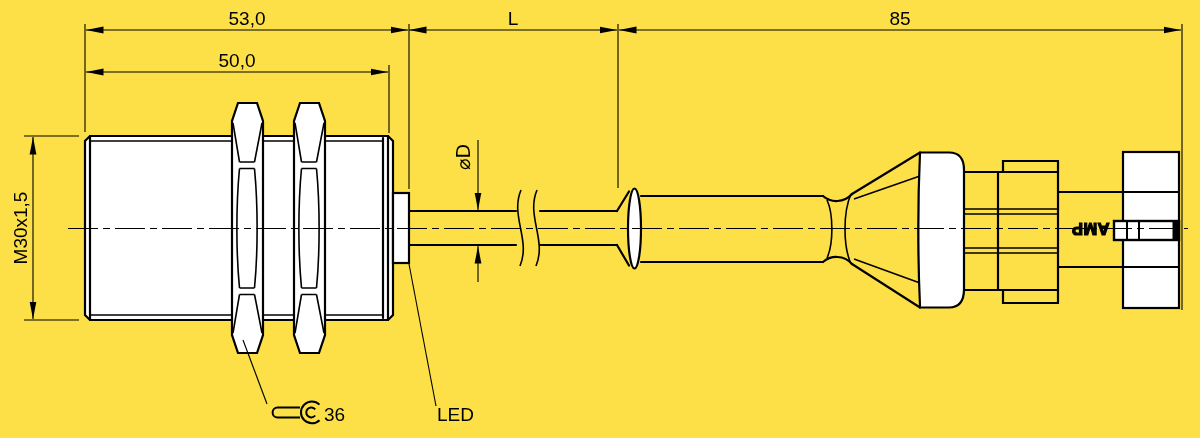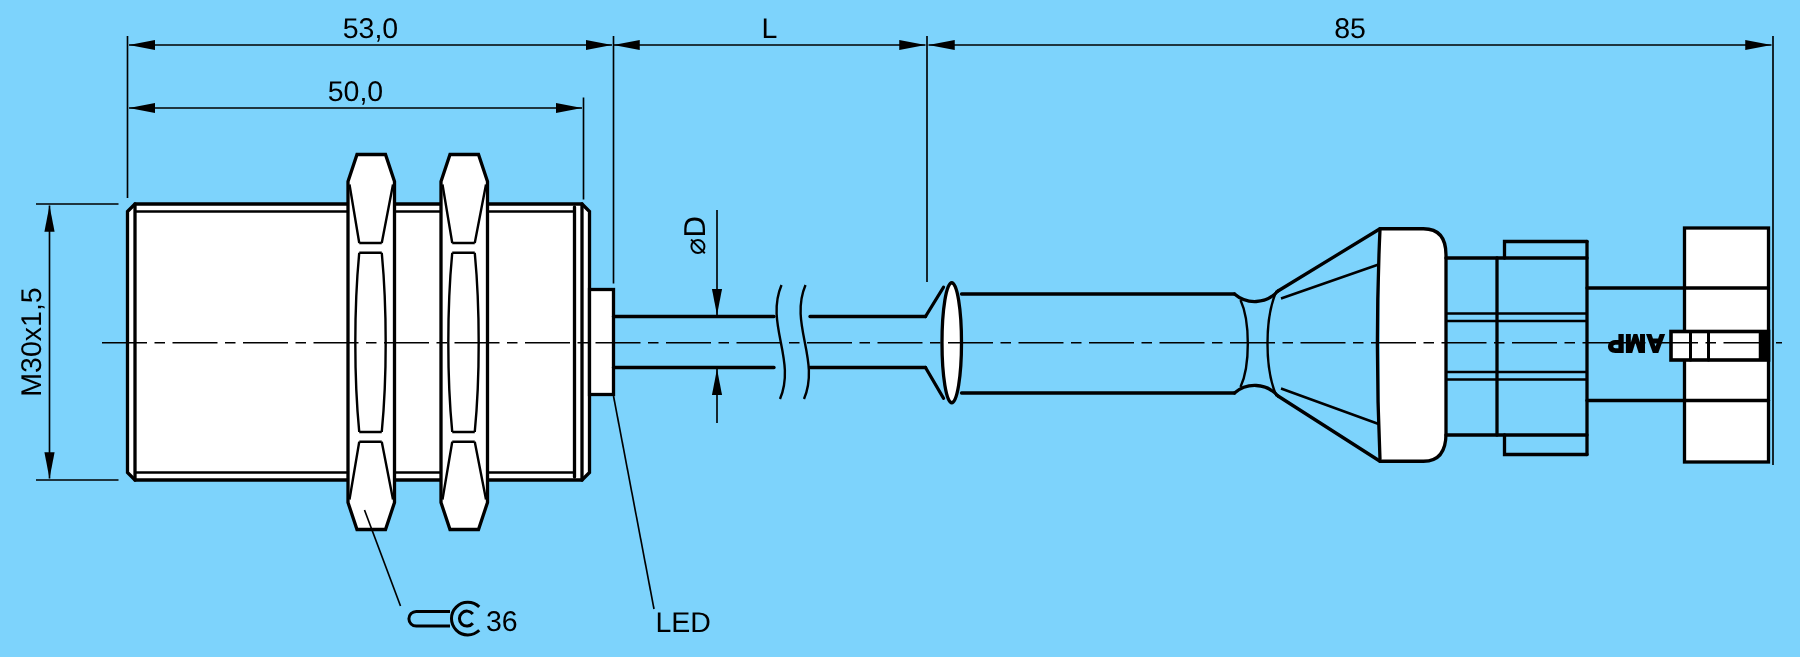--- a/index.html
+++ b/index.html
@@ -1,16 +1,16 @@
 <!DOCTYPE html>
 <html><head>
 <meta charset="utf-8">
 <style>
   html,body{margin:0;padding:0;background:#ffffff;}
-  .frame{position:relative;width:1200px;height:438px;background:#7dd3fc;overflow:hidden;
+  .frame{position:relative;width:1200px;height:438px;background:#fde047;overflow:hidden;
          font-family:"Liberation Sans",sans-serif;}
   svg{display:block;}
   text{font-family:"Liberation Sans",sans-serif;fill:#000;}
   .dimtxt{font-size:19px;}
   .parts{stroke:#000;stroke-width:2.2;fill:none;stroke-linecap:round;}
   .thin{stroke:#000;stroke-width:1.1;fill:none;}
   .det{stroke:#000;stroke-width:1.6;fill:none;}
   .whitefill{fill:#ffffff;}
 </style>
 </head>

